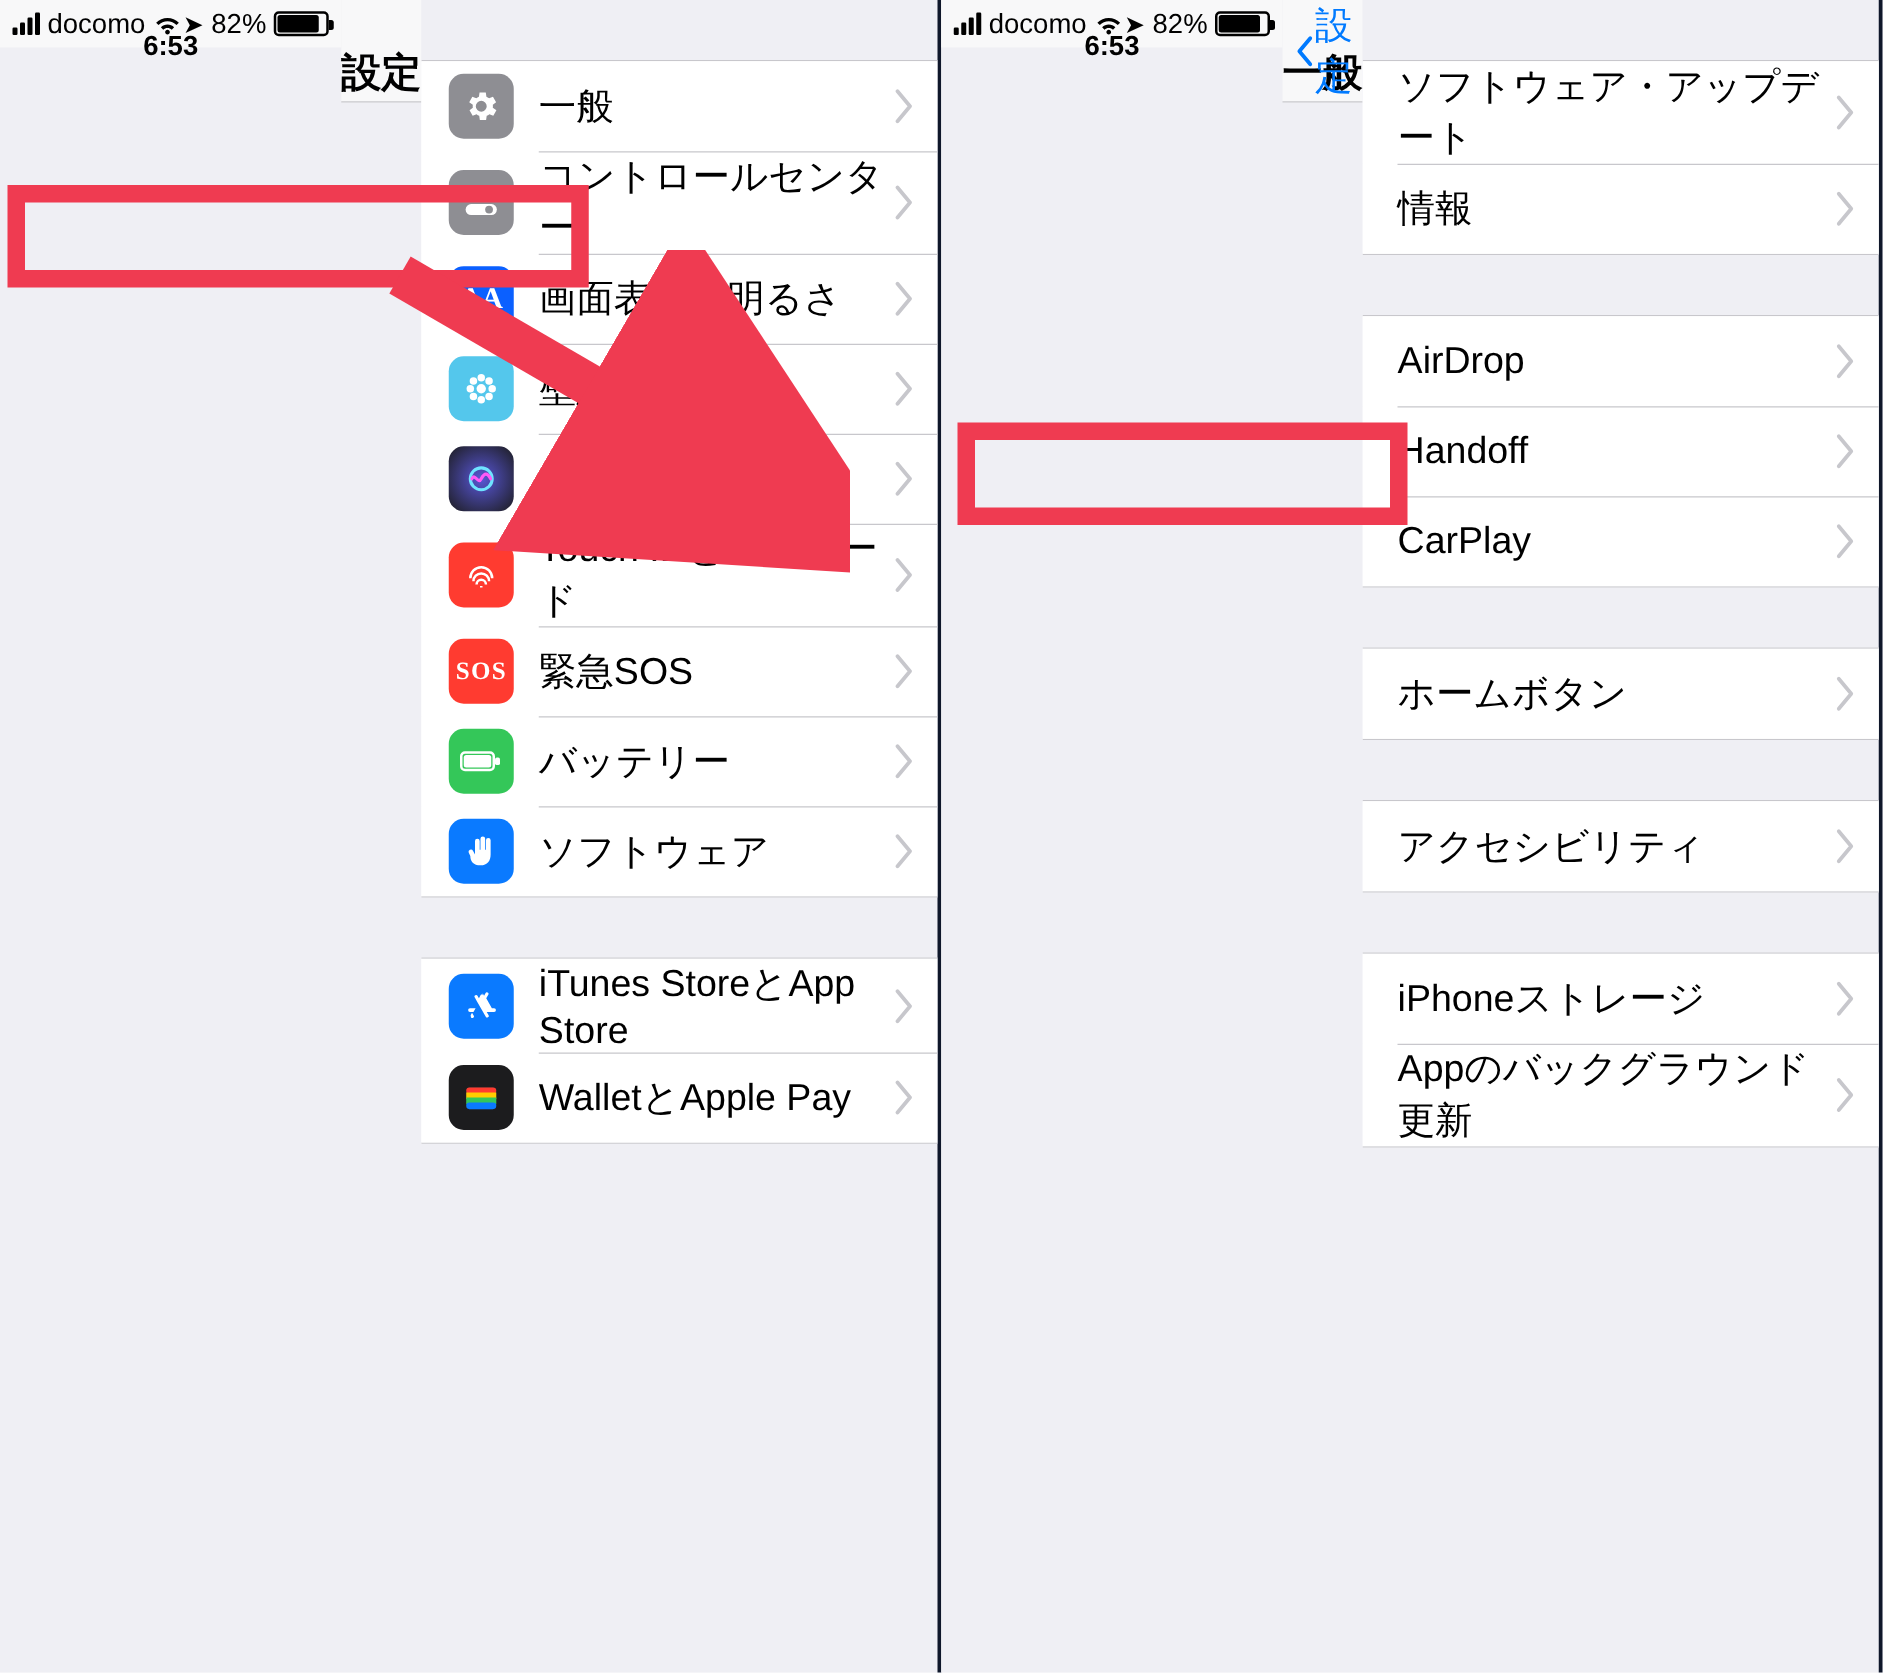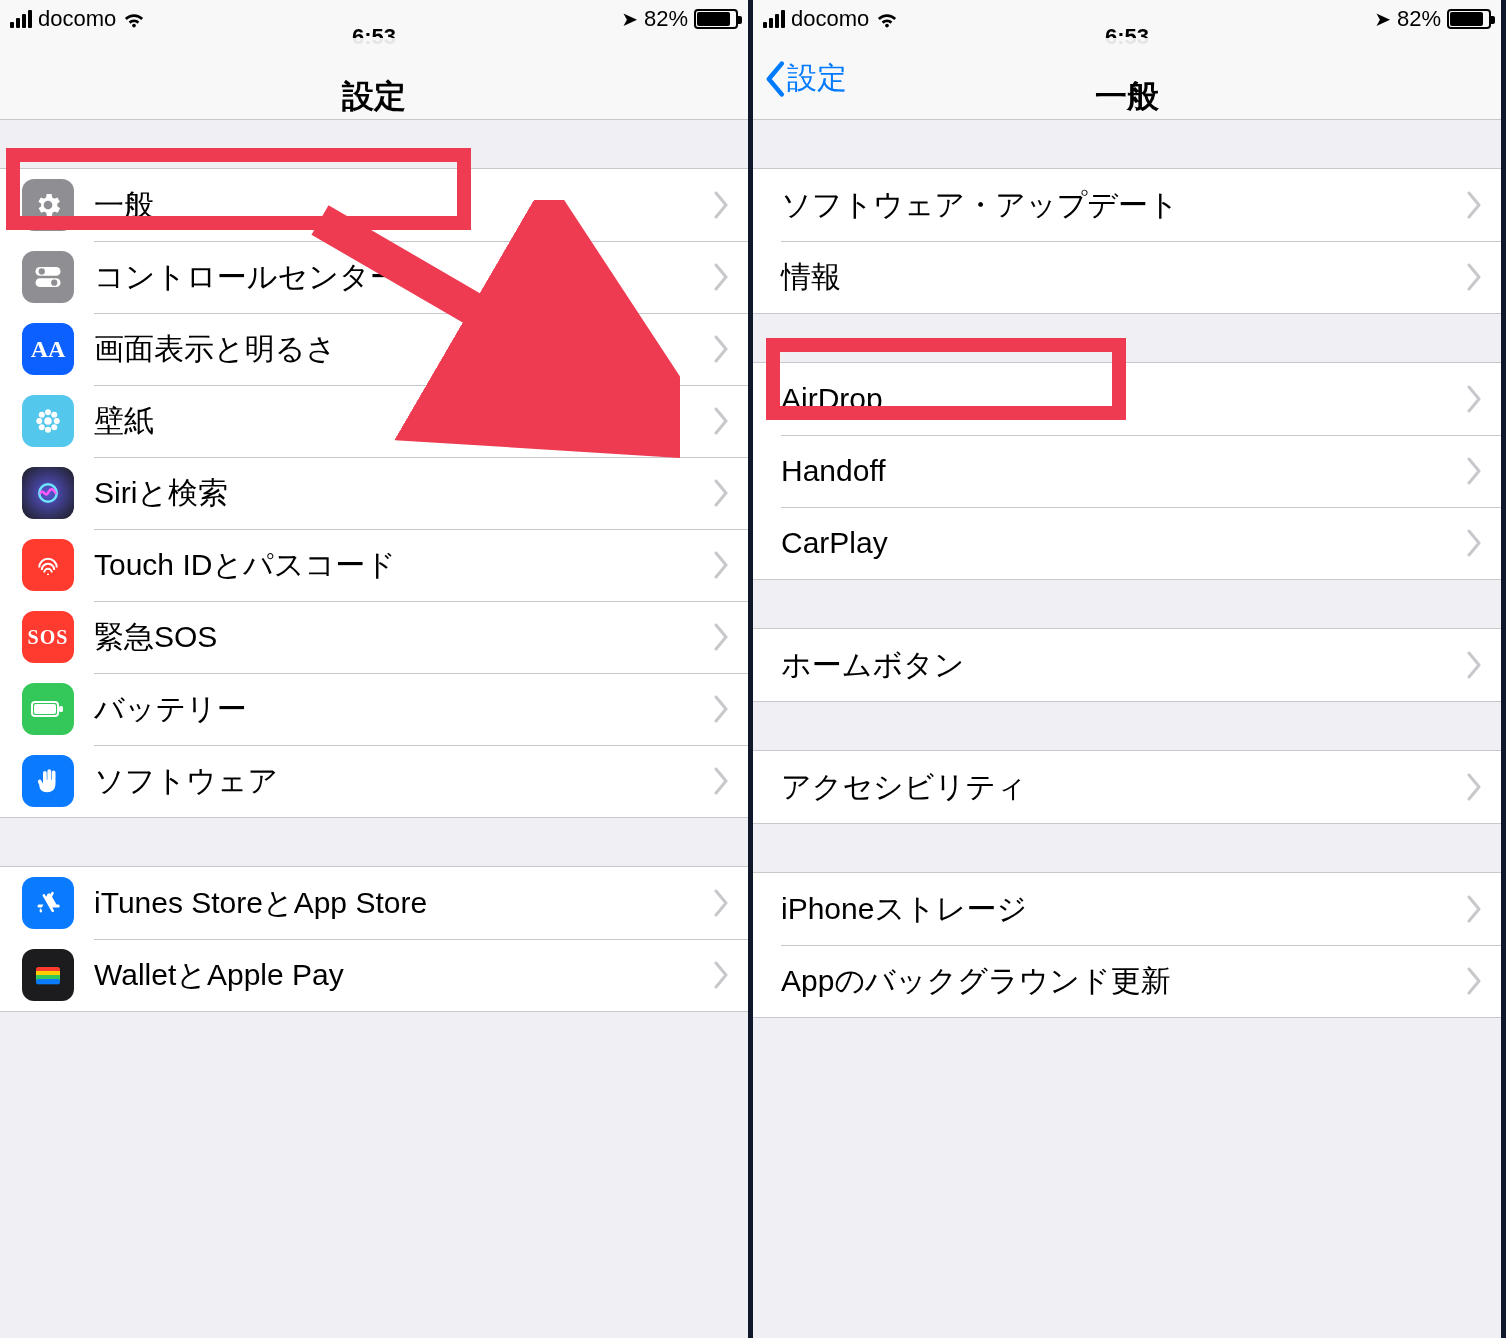--- a/index.html
+++ b/index.html
@@ -25,22 +25,22 @@
     height: 1338px;
     margin: 0 auto;
     display: flex;
     background: #fff;
   }
   .phone {
     width: 50%;
     background: var(--bg);
     position: relative;
     display: flex;
-    flex-direction: column;
-    border-right: 5px solid #0f172a;
+    flex-direction: row;
+    border-right: 3px solid #0f172a;
   }
   .phone:last-child { border-right: none; }
 
   
   .status {
     height: 38px;
     background: rgba(248,248,248,0.92);
     display: flex;
     align-items: center;
     justify-content: space-between;

